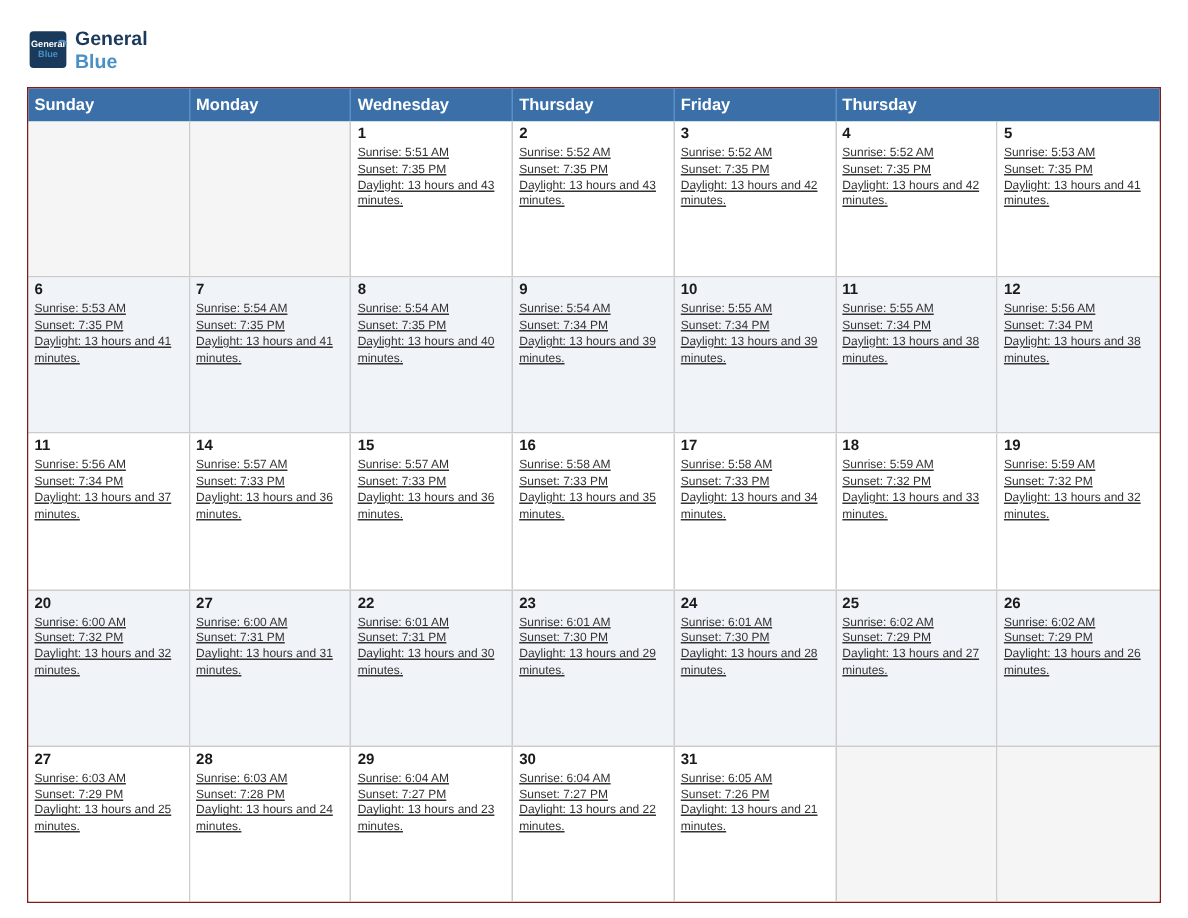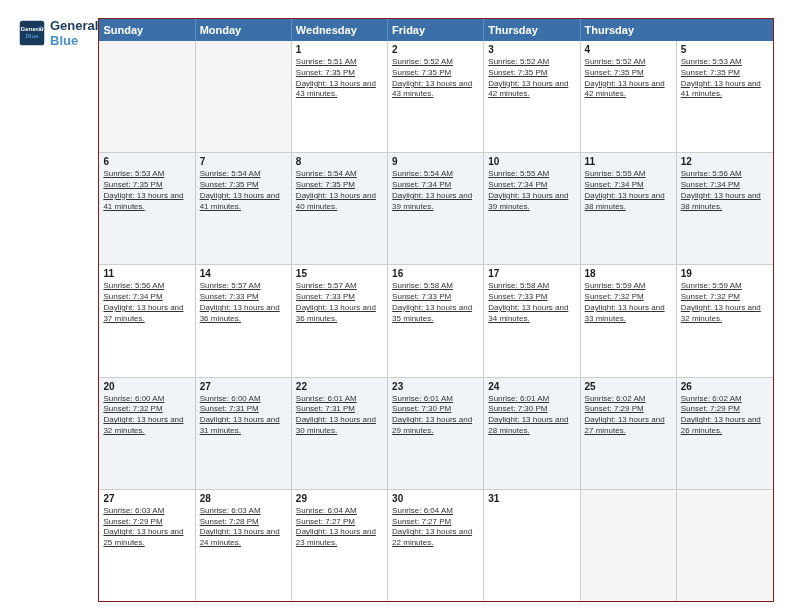--- a/index.html
+++ b/index.html
@@ -8,21 +8,21 @@
       height: 612px;
       font-family: Arial, sans-serif;
       background: #fff;
       overflow: hidden;
     }
     .page {
       width: 792px;
       height: 612px;
       padding: 18px 18px 10px 18px;
       display: flex;
-      flex-direction: row;
+      flex-direction: column;
     }
     .header {
       display: flex;
       justify-content: space-between;
       align-items: flex-start;
       margin-bottom: 10px;
     }
     .logo {
       display: flex;
       align-items: center;
@@ -124,22 +124,22 @@
       <div class="month-title"></div>
       <div class="location"></div>
     </div>
   </div>
 
   <div class="calendar">
     <div class="cal-header">
     <div class="cal-header-cell">Sunday</div>
         <div class="cal-header-cell">Monday</div>
         <div class="cal-header-cell">Wednesday</div>
+        <div class="cal-header-cell">Thursday</div>
         <div class="cal-header-cell">Friday</div>
-        <div class="cal-header-cell">Thursday</div>
         <div class="cal-header-cell">Thursday</div>
       </div>
     <div class="cal-body">
     <div class="cal-row">
           <div class="cal-cell empty"></div>
           <div class="cal-cell empty"></div>
           <div class="cal-cell">
             <div class="day-num">1</div>
             <div class="cell-info" style="white-space: pre-line;">Sunrise: 5:51 AM
 Sunset: 7:35 PM
@@ -322,19 +322,22 @@
 Daylight: 13 hours and 23 minutes.</div>
           </div>
           <div class="cal-cell">
             <div class="day-num">30</div>
             <div class="cell-info" style="white-space: pre-line;">Sunrise: 6:04 AM
 Sunset: 7:27 PM
 Daylight: 13 hours and 22 minutes.</div>
           </div>
           <div class="cal-cell">
             <div class="day-num">31</div>
+            <div class="cell-info" style="white-space: pre-line;">Sunrise: 6:05 AM
+Sunset: 7:26 PM
+Daylight: 13 hours and 21 minutes.</div>
           </div>
           <div class="cal-cell empty"></div>
           <div class="cal-cell empty"></div>
         </div>
       </div>
   </div>
 </div>
 
 </body></html>

